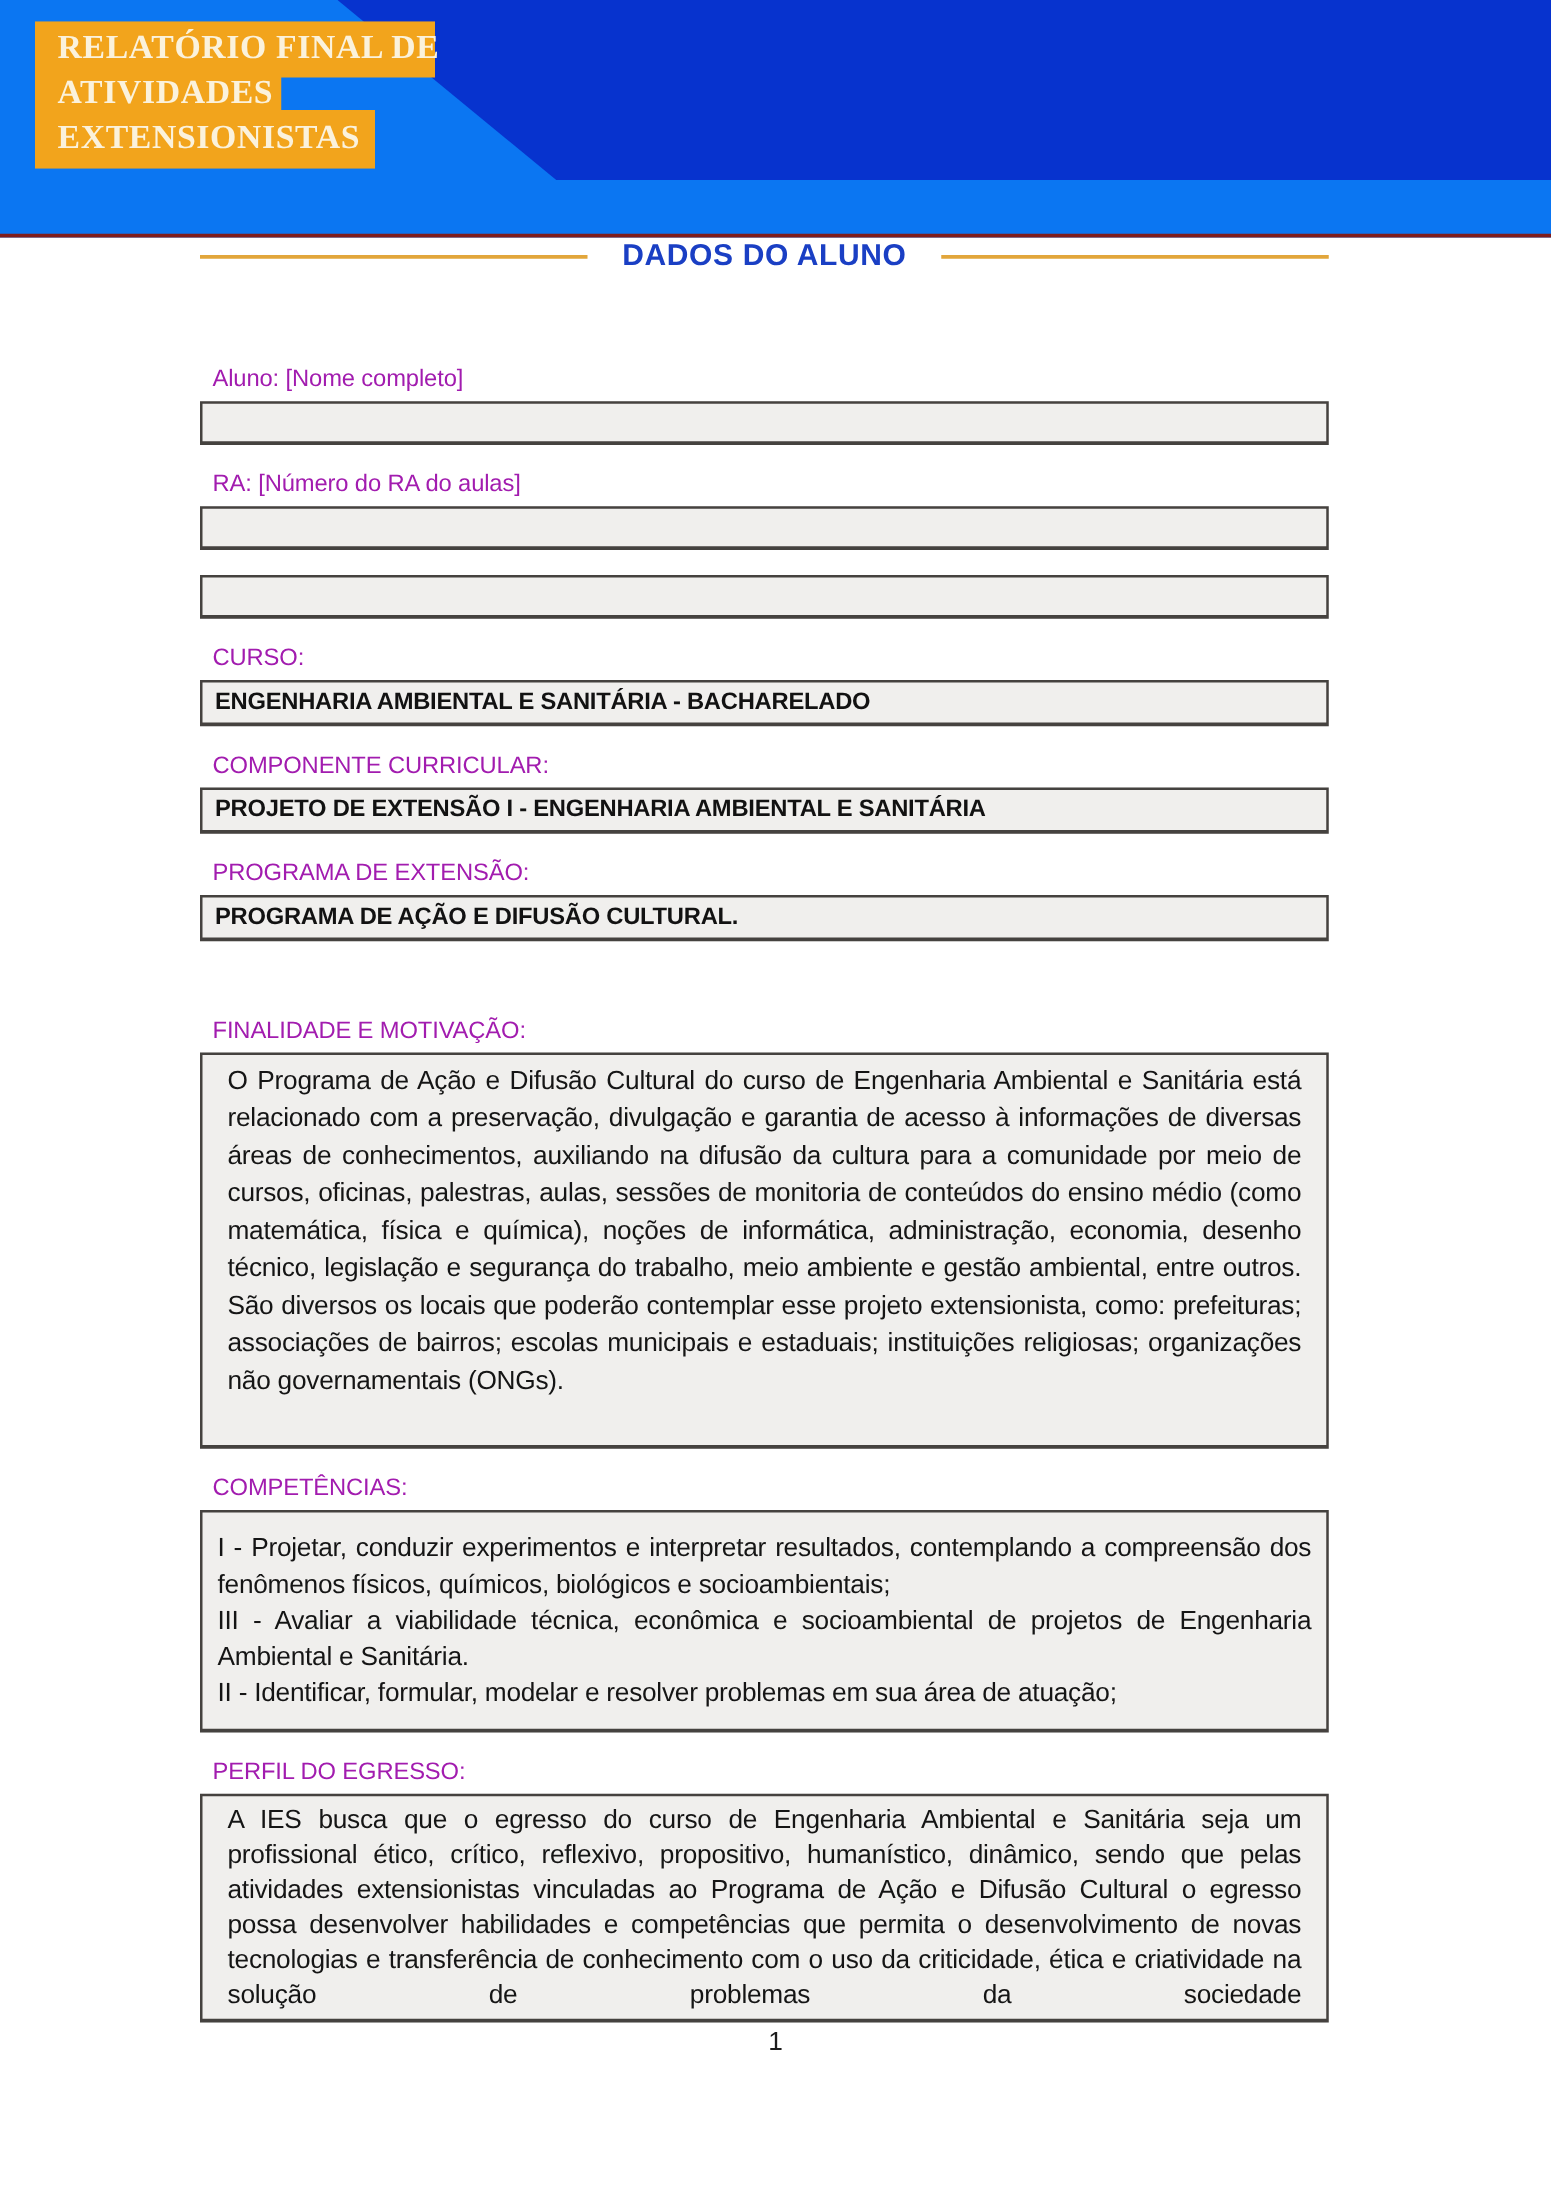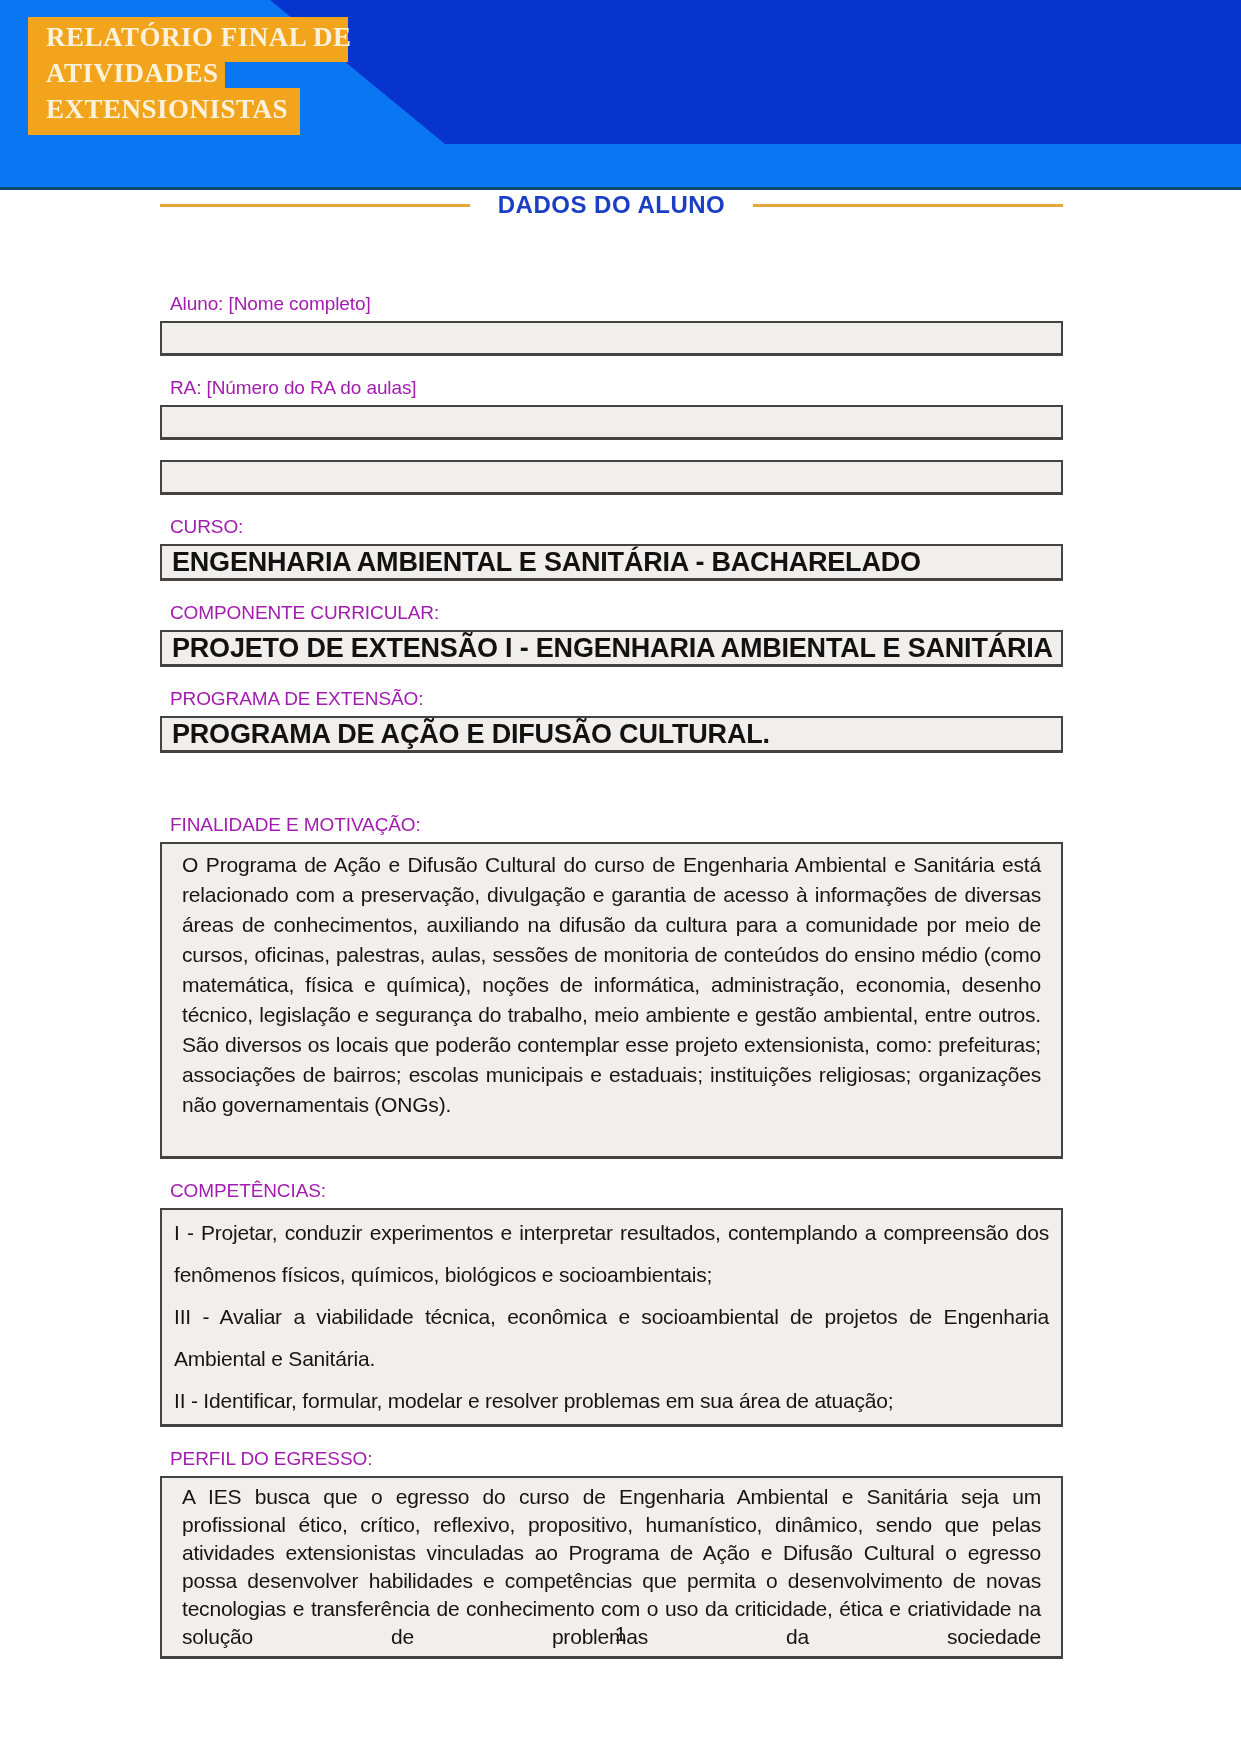--- a/index.html
+++ b/index.html
@@ -8,21 +8,21 @@
     width:1241px;height:1755px;
     background:#ffffff;
     font-family:"Liberation Sans", sans-serif;
     overflow:hidden;
   }
 
   
   .banner{
     position:absolute;left:0;top:0;width:1241px;height:190px;
     background:#0b76f2;
-    border-bottom:3px solid #0c4a6e;
+    border-bottom:3px solid #7f1d1d;
     box-sizing:border-box;
   }
   .banner-dark{
     position:absolute;left:0;top:0;width:1241px;height:144px;
     background:#0733ce;
     clip-path:polygon(270px 0px,1241px 0px,1241px 144px,445px 144px);
   }
   .logo-shape{
     position:absolute;left:0;top:0;width:370px;height:147px;
     background:#f2a41c;
@@ -60,29 +60,29 @@
     margin:0 0 6px 10px;letter-spacing:-0.1px;
   }
   .box{
     background:#f0efed;
     border:2px solid #45423f;border-bottom-width:3px;
     box-sizing:content-box;
   }
   .box.input{height:30px;}
   .box.filled{
     height:32px;display:flex;align-items:center;
-    padding:0 10px;font-weight:700;font-size:27px;color:#121212;
+    padding:0 10px;font-weight:700;font-size:19px;color:#121212;
     letter-spacing:-0.2px;white-space:nowrap;overflow:hidden;
   }
   .box.para{
     padding:6px 20px;font-size:21px;line-height:30px;color:#151515;
     text-align:justify;letter-spacing:-0.2px;
   }
   .box.para-finalidade{min-height:300px;}
-  .box.para-competencias{min-height:145px;line-height:42px;padding:2px 12px;}
+  .box.para-competencias{min-height:145px;line-height:29px;padding:14px 12px;}
   .box.para-perfil{min-height:168px;line-height:28px;padding:5px 20px;text-align-last:justify;}
 
   .page-number{
     position:absolute;top:1622px;left:0;width:1241px;
     text-align:center;font-size:21px;color:#1c1c1c;
   }
 </style>
 </head>
 <body>
 

